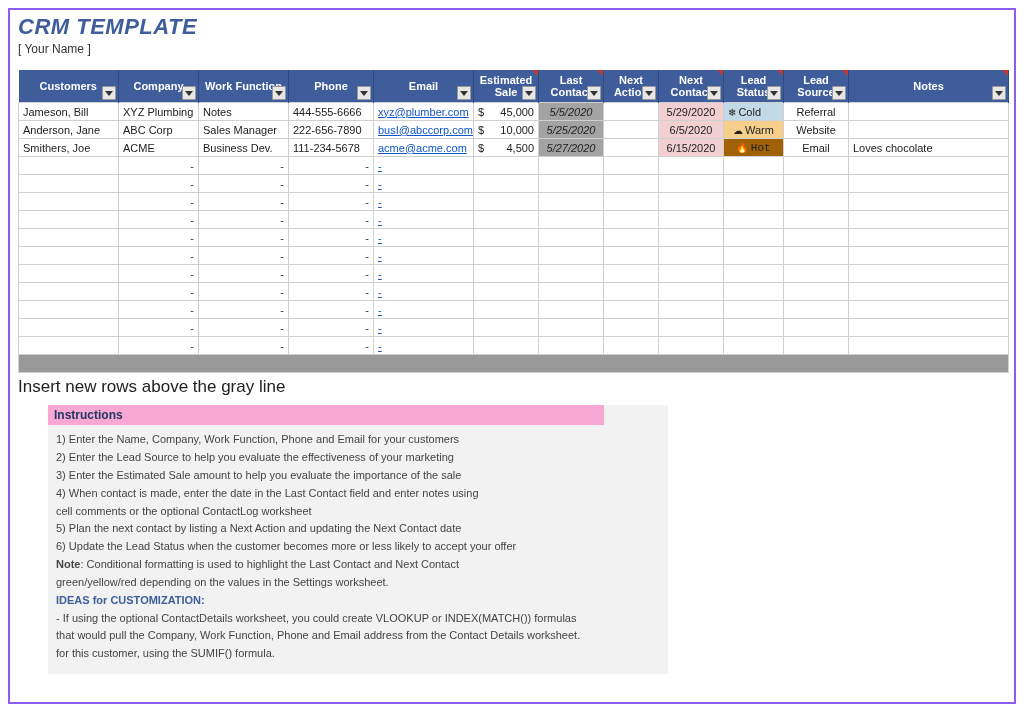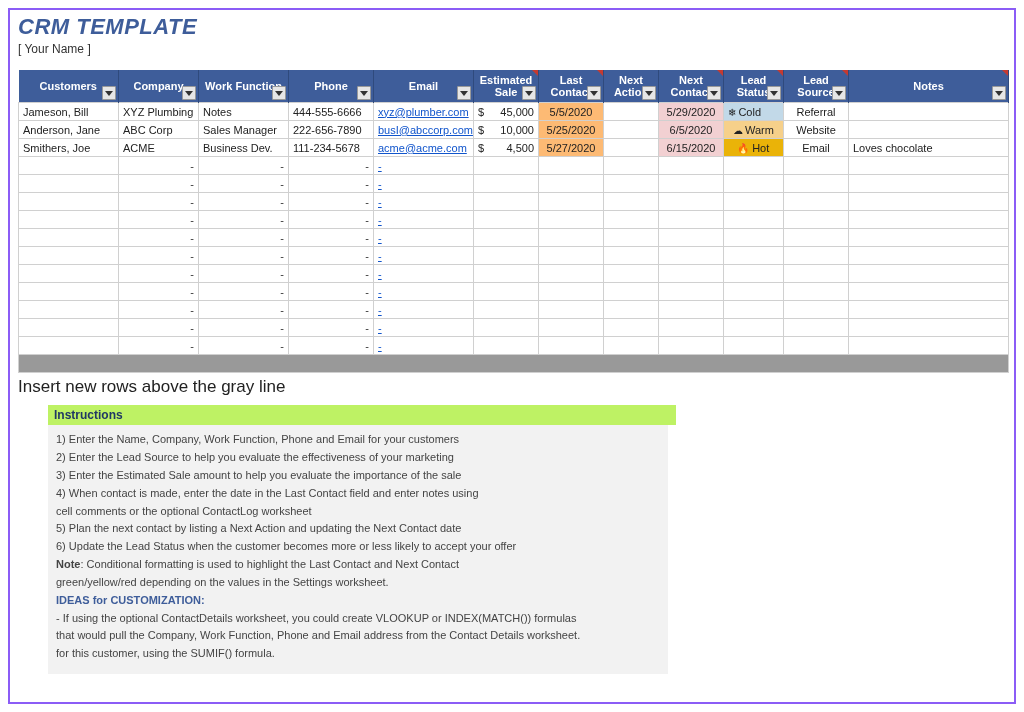--- a/index.html
+++ b/index.html
@@ -94,44 +94,44 @@
   .col-naction { width: 55px; }
   .col-ncontact { width: 65px; }
   .col-status { width: 60px; }
   .col-source { width: 65px; }
   .col-notes { width: 160px; }
   a.mail { color: #1155cc; text-decoration: underline; }
   .money-prefix { float: left; }
   .money-val { float: right; }
   td.center { text-align: center; }
   td.right { text-align: right; }
-  .bg-pink { background: #fdba74; }
+  .bg-pink { background: #a3a3a3; font-style: italic; }
   .bg-pinklight { background: #f2d0d2; }
   .bg-cold { background: #c2d9e8; text-align: left; }
   .bg-warm { background: #f6d08a; text-align: center; }
-  .bg-hot { background: #eab308; text-align: center; }
+  .bg-hot { background: #a16207; text-align: center; font-family: Liberation Mono, monospace; }
   .grayrow td { background: #999; border-color:#999; height:16px; }
   .note-line {
     font-size: 17px;
     margin: 4px 0 8px 0;
     color: #222;
   }
   .instructions-wrap {
     background: #f2f2f2;
     margin-left: 30px;
     width: 620px;
     padding: 0 0 10px 0;
   }
   .instructions-header {
-    background: #bef264;
+    background: #f9a8d4;
     color: #203864;
     font-weight: bold;
     font-size: 12px;
     padding: 3px 6px;
-    width: 628px;
+    width: 556px;
   }
   .instructions-body {
     padding: 4px 8px 0 8px;
     font-size: 11px;
     color: #444;
     line-height: 1.35;
   }
   .instructions-body p { margin: 3px 0; }
   .ideas-head {
     color: #3e5d9a;

